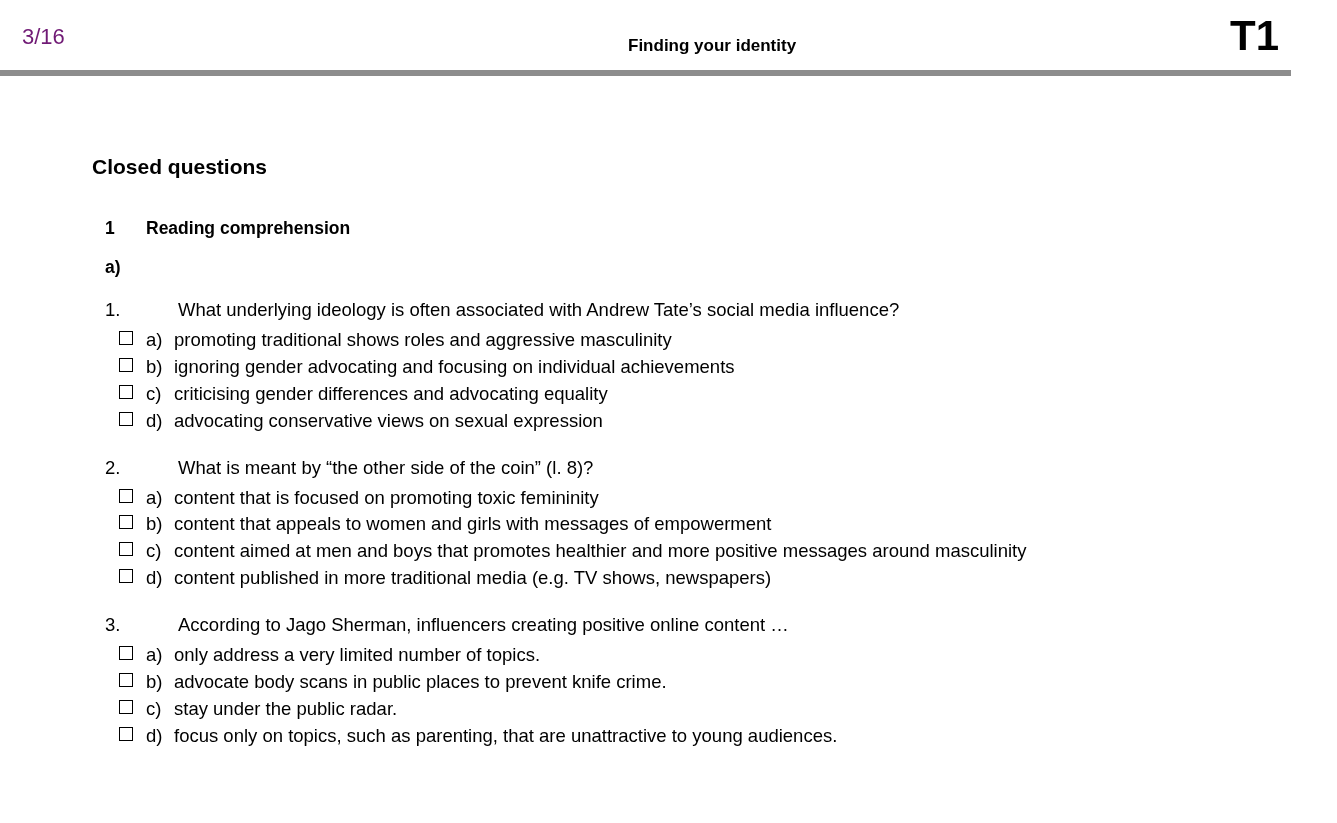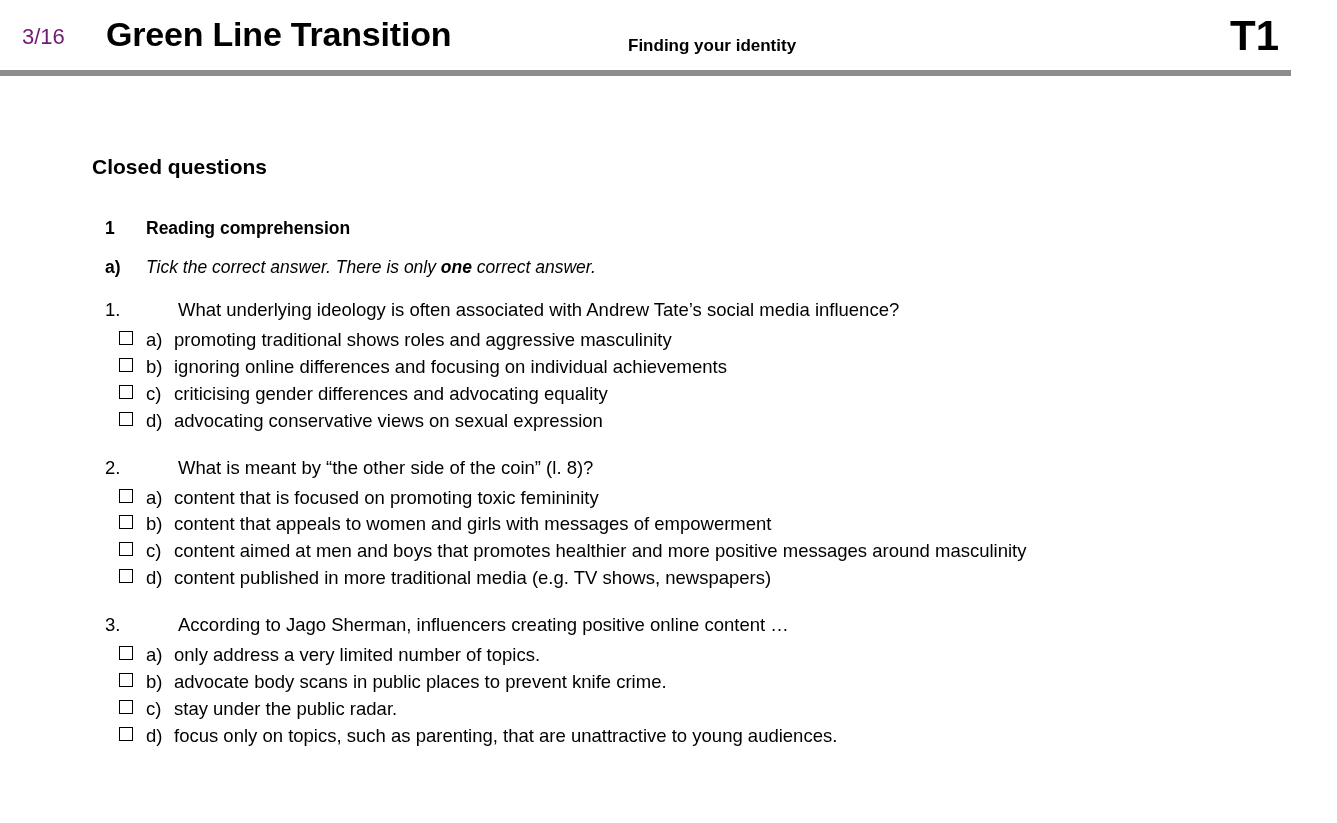--- a/index.html
+++ b/index.html
@@ -167,40 +167,38 @@
   }
   .opt-text {
     flex: 1 1 auto;
   }
 </style>
 </head>
 <body>
 
 <div class="doc-header">
   <div class="page-number">3/16</div>
-  <div class="doc-title">Green Line Transition</div>
   <div class="doc-subtitle">Finding your identity</div>
   <div class="doc-code">T1</div>
   <div class="header-rule"></div>
 </div>
 
 <div class="content">
 
   <div class="section-heading">Closed questions</div>
 
   <div class="task-block">
 
     <div class="task-line">
       <span class="task-num">1</span>
       <span class="task-label">Reading comprehension</span>
     </div>
 
     <div class="instruction-line">
       <span class="instr-letter">a)</span>
-      <span class="instr-text"><span>Tick the correct answer. There is only </span><b>one</b><span> correct answer.</span></span>
     </div>
 
     <div class="questions">
 
       <div class="question">
         <div class="question-stem">
           <span class="q-num">1.</span>
           <span class="q-text">What underlying ideology is often associated with Andrew Tate’s social media influence?</span>
         </div>
         <div class="options">
@@ -209,21 +207,21 @@
                 <span class="checkbox"></span>
               </span>
             <span class="opt-letter">a)</span>
             <span class="opt-text">promoting traditional shows roles and aggressive masculinity</span>
           </div>
           <div class="option">
             <span class="opt-box-cell">
                 <span class="checkbox"></span>
               </span>
             <span class="opt-letter">b)</span>
-            <span class="opt-text">ignoring online differences and focusing on individual achievements</span>
+            <span class="opt-text">ignoring gender advocating and focusing on individual achievements</span>
           </div>
           <div class="option">
             <span class="opt-box-cell">
                 <span class="checkbox"></span>
               </span>
             <span class="opt-letter">c)</span>
             <span class="opt-text">criticising gender differences and advocating equality</span>
           </div>
           <div class="option">
             <span class="opt-box-cell">

